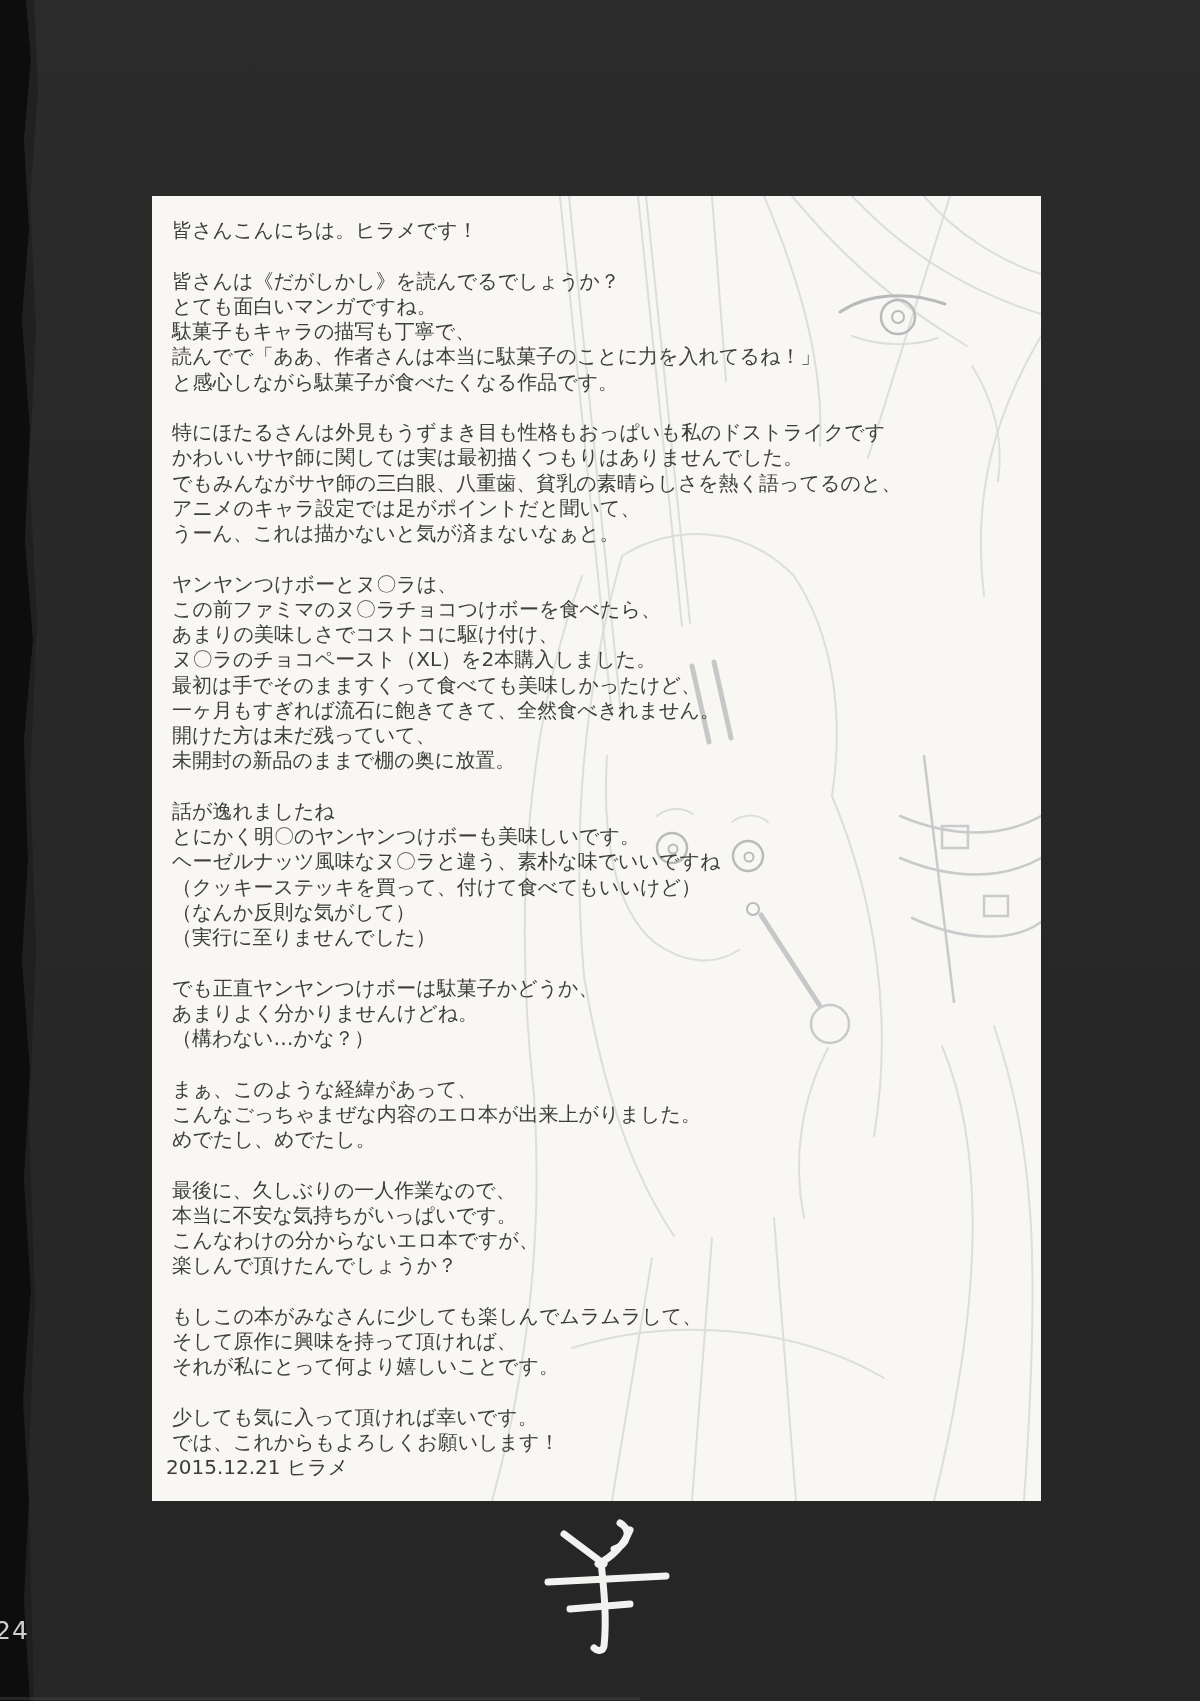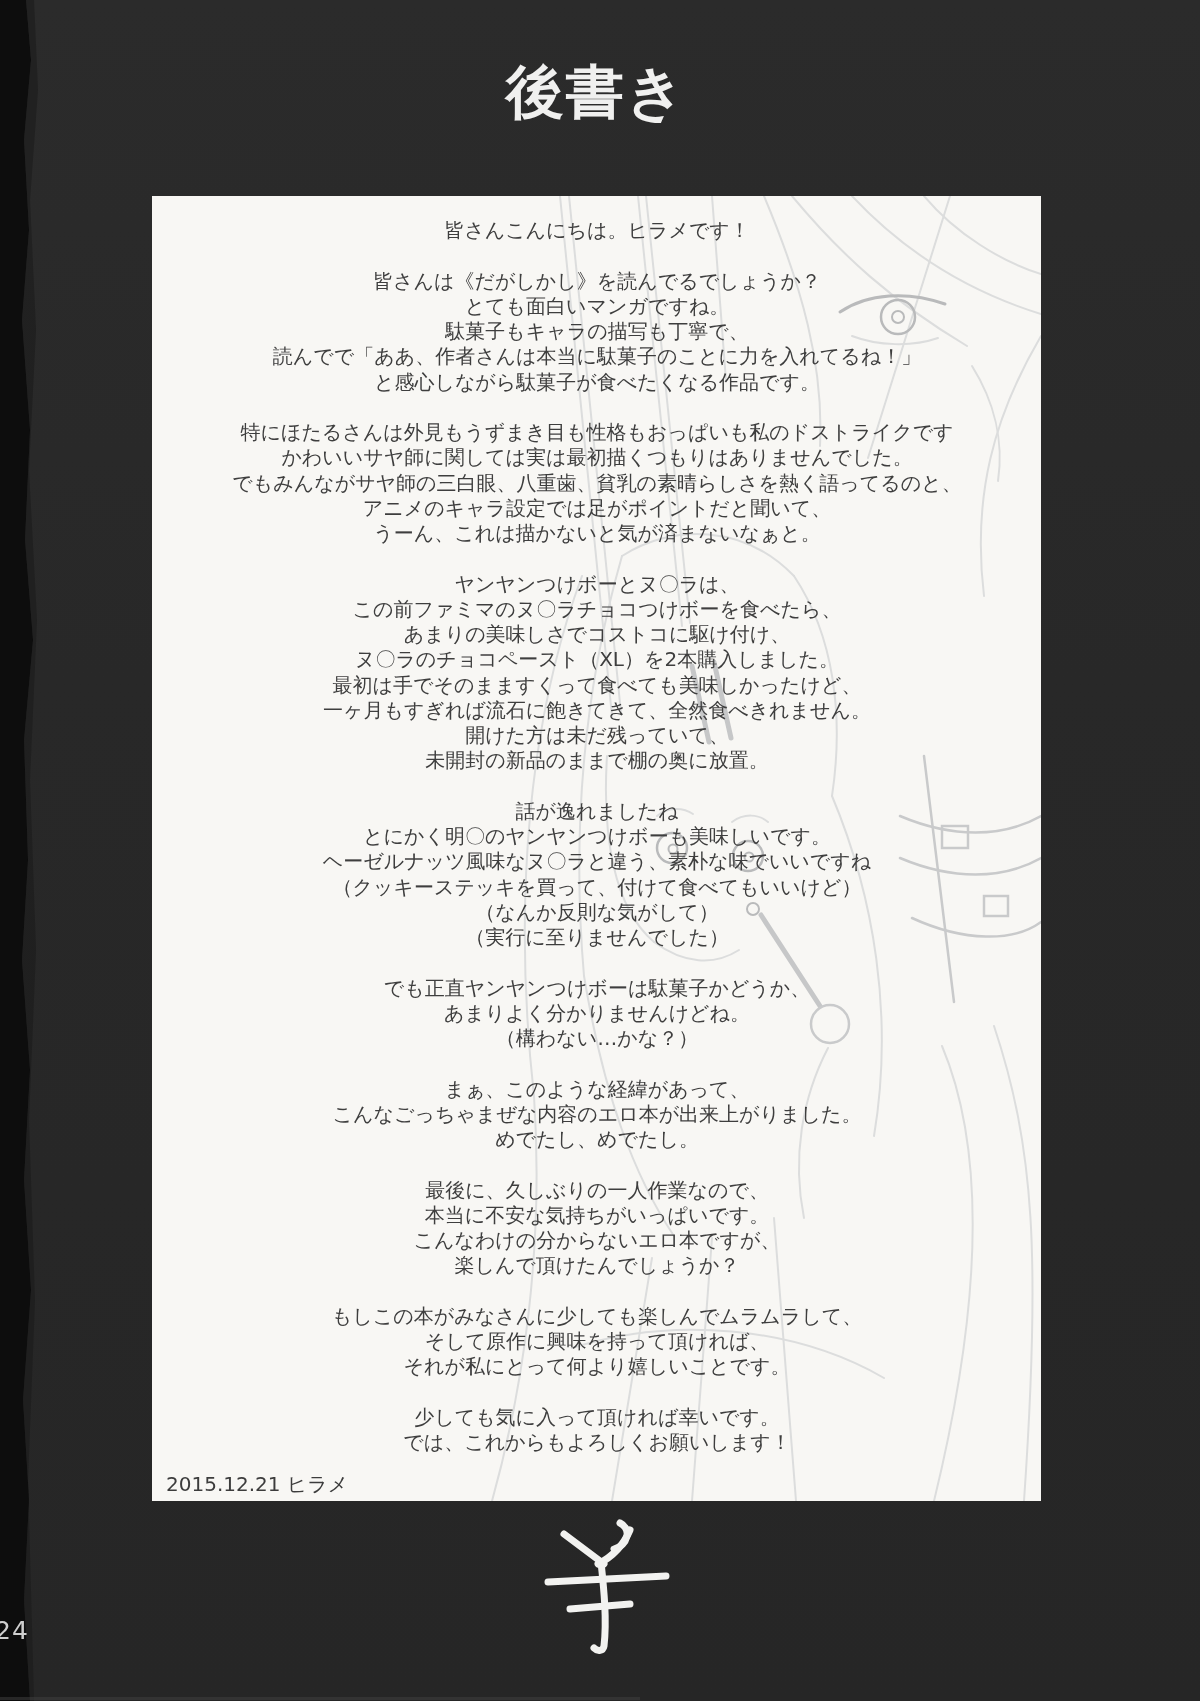--- a/index.html
+++ b/index.html
@@ -18,24 +18,24 @@
   }
   
   #content-box{
     position:absolute;left:152px;top:196px;width:889px;height:1305px;
     background:#f8f7f4;overflow:hidden;
   }
   #background-sketch{position:absolute;left:0;top:0;width:889px;height:1305px;}
   #afterword-text{
     position:absolute;left:20px;top:22px;width:850px;
     white-space:pre-line;
-    font-size:20px;line-height:25.25px;color:#3e3e3e;text-align:center;
+    font-size:20px;line-height:25.25px;color:#3e3e3e;
   }
   #box-footer{
-    position:absolute;left:14px;right:8px;bottom:3px;
+    position:absolute;left:14px;right:8px;bottom:20px;
     display:flex;justify-content:space-between;align-items:baseline;
     font-size:20px;color:#3c3c3c;
   }
   #page-number{
     position:absolute;left:-5px;top:1616px;
     font-size:25px;color:#cfcfcf;letter-spacing:1px;
   }
   #signature-mark{position:absolute;left:540px;top:1518px;}
   #bottom-edge-light{position:absolute;left:0;bottom:1px;width:640px;height:3px;
     background:#3e3e3e;opacity:.55;}
@@ -46,21 +46,20 @@
 <div id="page">
 
   <svg id="torn-edge" viewBox="0 0 42 1701" preserveAspectRatio="none">
     <polygon fill="#0d0d0d" points="0,0 26,0 31,60 24,140 29,230 22,320 30,430 25,540 33,640
       24,740 28,860 22,960 30,1070 24,1180 31,1290 23,1400 29,1500 24,1600 30,1701 0,1701"></polygon>
     <polygon fill="#1a1a1a" opacity="0.55" points="26,0 34,0 38,90 30,200 36,330 29,470 37,620
       30,780 36,950 29,1120 35,1300 28,1480 34,1701 30,1701 24,1600 29,1500 23,1400 31,1290
       24,1180 30,1070 22,960 28,860 24,740 33,640 25,540 30,430 22,320 29,230 24,140 31,60"></polygon>
   </svg>
 
-  <div id="afterword-title">後書き</div>
 
   <div id="content-box">
 
     <svg id="background-sketch" viewBox="0 0 889 1305">
       <g fill="none" stroke="#dcdddd" stroke-width="2" stroke-linecap="round">
 
         <path d="M640,0 C690,60 740,105 815,150"></path>
         <path d="M700,0 C745,48 805,92 889,118"></path>
         <path d="M772,0 C804,38 850,66 889,78"></path>
         <path d="M612,0 C650,90 672,170 668,250"></path>

